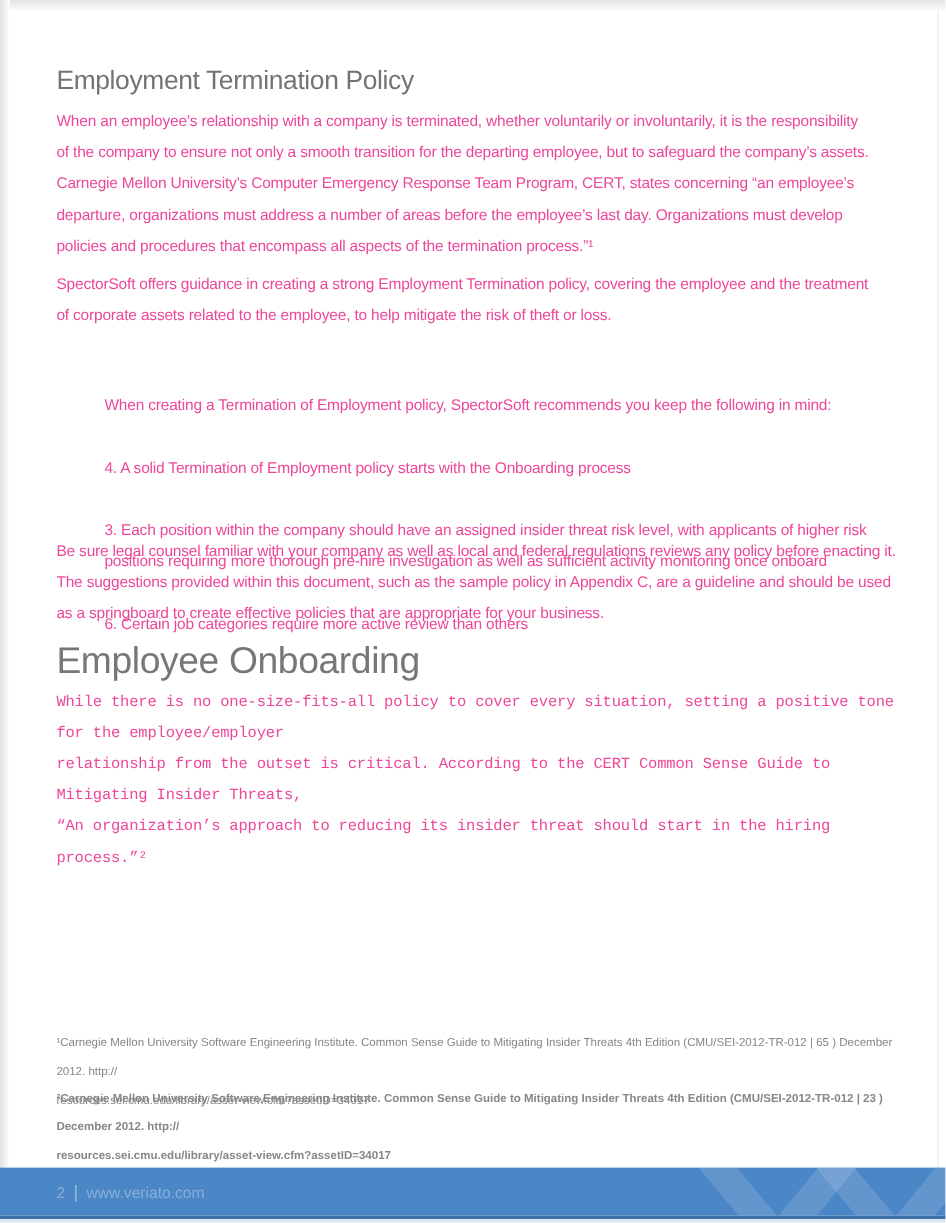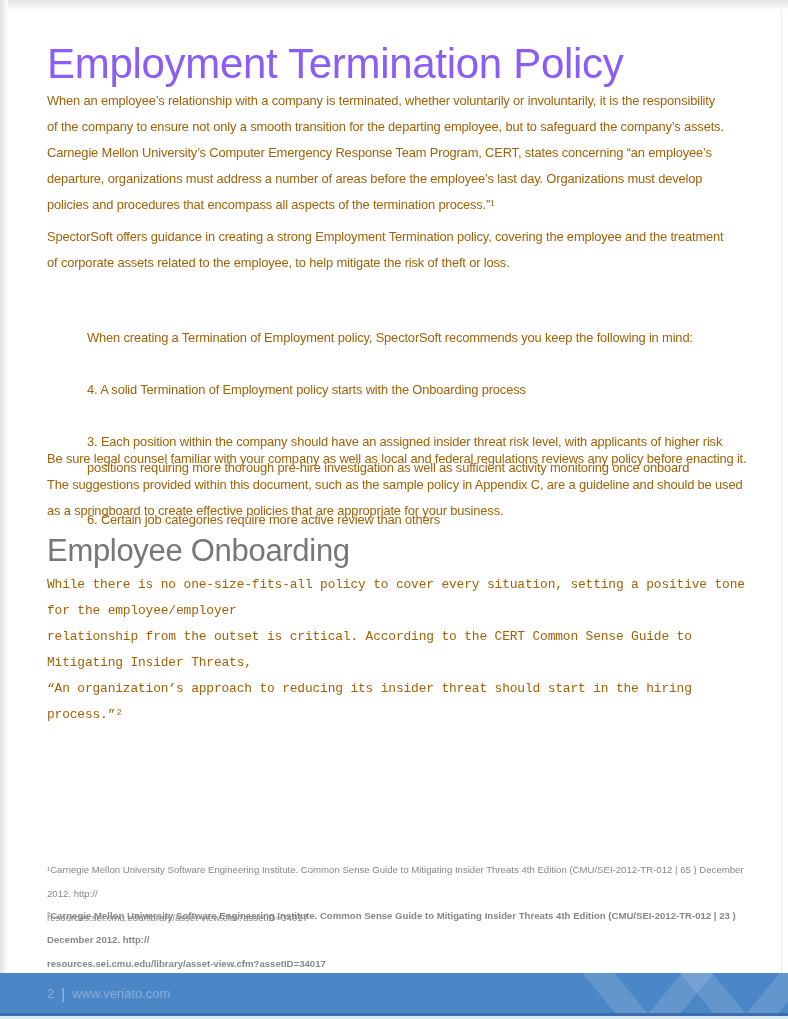--- a/index.html
+++ b/index.html
@@ -23,34 +23,34 @@
   .edge-left {
     position: absolute; top: 0; left: 0; width: 8px; bottom: 46px;
     background: linear-gradient(to right, #e1e1e1, #ffffff);
   }
   .edge-right {
     position: absolute; top: 9px; right: 6px; width: 1px; bottom: 46px;
     background: #ececec;
   }
 
   .doc-h1 {
-    position: absolute; left: 47px; top: 40px; margin: 0;
-    font-size: 42px; font-weight: 300; letter-spacing: -0.3px;
-    color: #8b5cf6;
+    position: absolute; left: 47px; top: 54px; margin: 0;
+    font-size: 22px; font-weight: 300; letter-spacing: -0.3px;
+    color: #737373;
   }
   .doc-h2 {
     position: absolute; left: 47px; top: 533px; margin: 0;
     font-size: 31px; font-weight: 300; letter-spacing: -0.3px;
     color: #76777a;
     text-align: center;
   }
   .body-text {
     position: absolute; left: 47px; width: 712px;
     font-size: 12.9px; line-height: 26px; letter-spacing: -0.15px;
-    color: #a16207;
+    color: #ec4899;
     white-space: pre-line;
   }
   .p-intro        { top: 88px; }
   .p-guidance     { top: 224px; }
   .recs           { top: 299px; }
   .rec-line       { white-space: pre-line; margin-left: 40px; }
   .p-legal        { top: 431px; margin-top: 15px; }
   .p-onboarding   { top: 572px; font-family: Liberation Mono, monospace; }
 
   .footnote {

